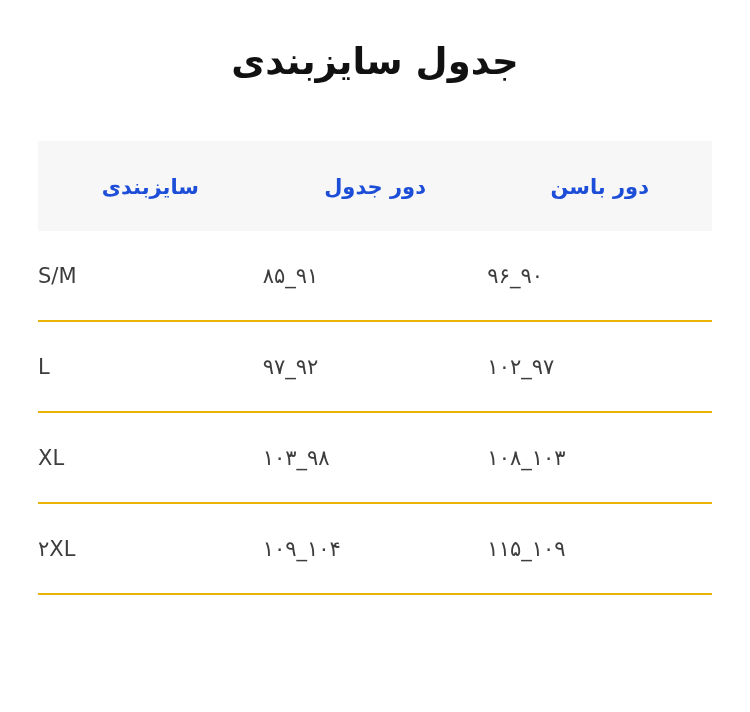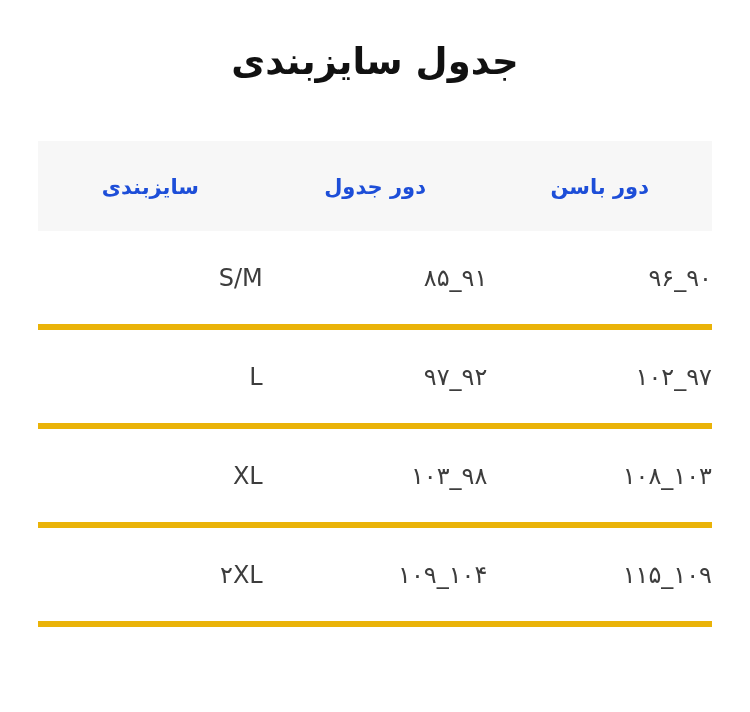--- a/index.html
+++ b/index.html
@@ -48,25 +48,25 @@
   table.size-table thead th {
     font-size: 21px;
     font-weight: bold;
     color: #1d4ed8;
     text-align: center;
     padding: 34px 0 32px 0;
     border: none;
     direction: rtl;
   }
   table.size-table tbody td {
-    font-size: 24px;
+    font-size: 21px;
     color: #3d3d3d;
-    text-align: right;
+    text-align: left;
     padding: 33px 0 32px 0;
-    border-bottom: 6px solid #eab308;
+    border-bottom: 2px solid #eab308;
     font-weight: normal;
     direction: ltr;
   }
   table.size-table tbody tr:first-child td {
     border-top: none;
   }
   .col-a { width: 33.33%; }
   .col-b { width: 33.33%; }
   .col-c { width: 33.34%; }
   .latin {

